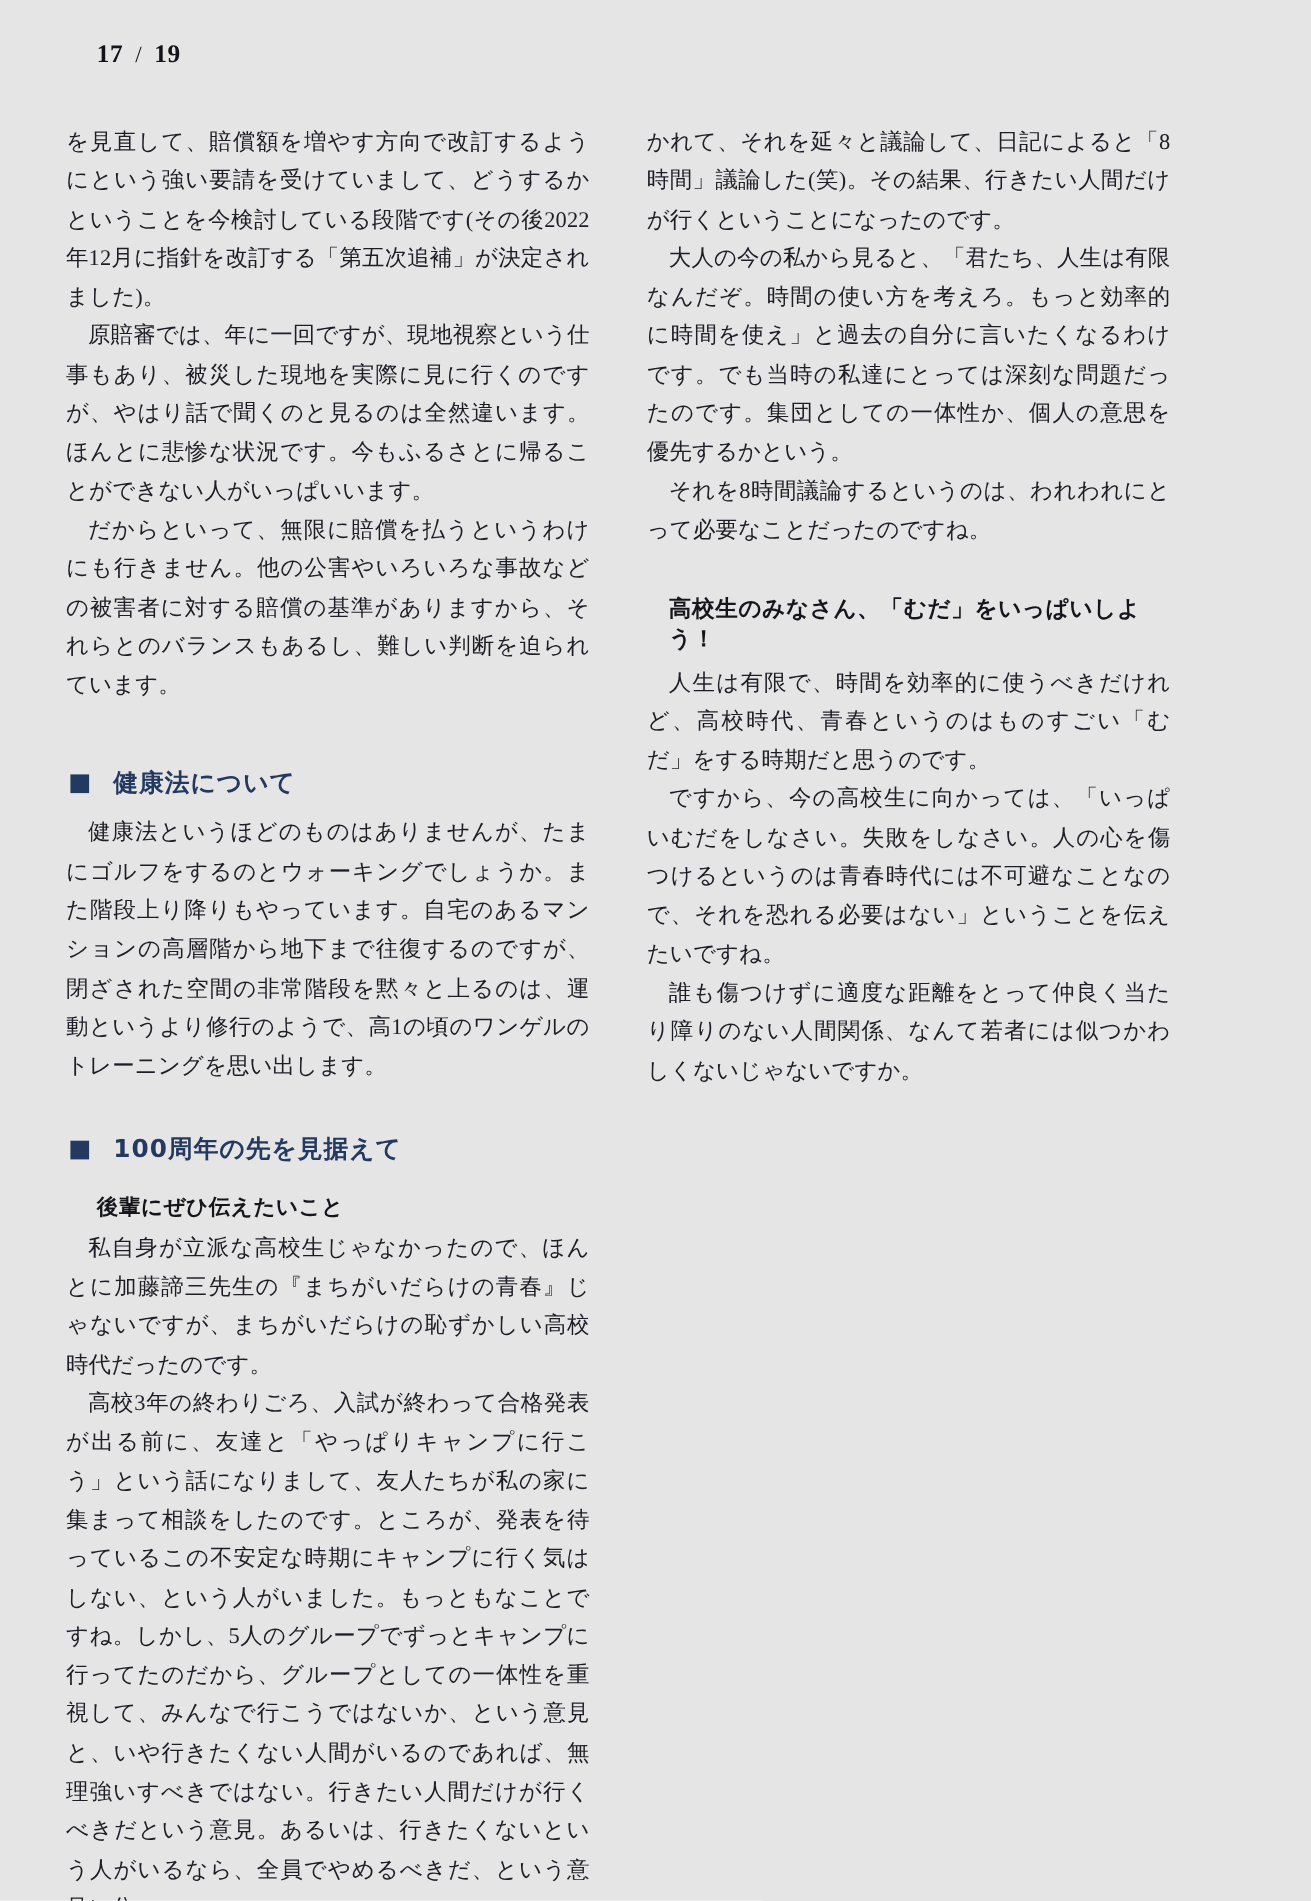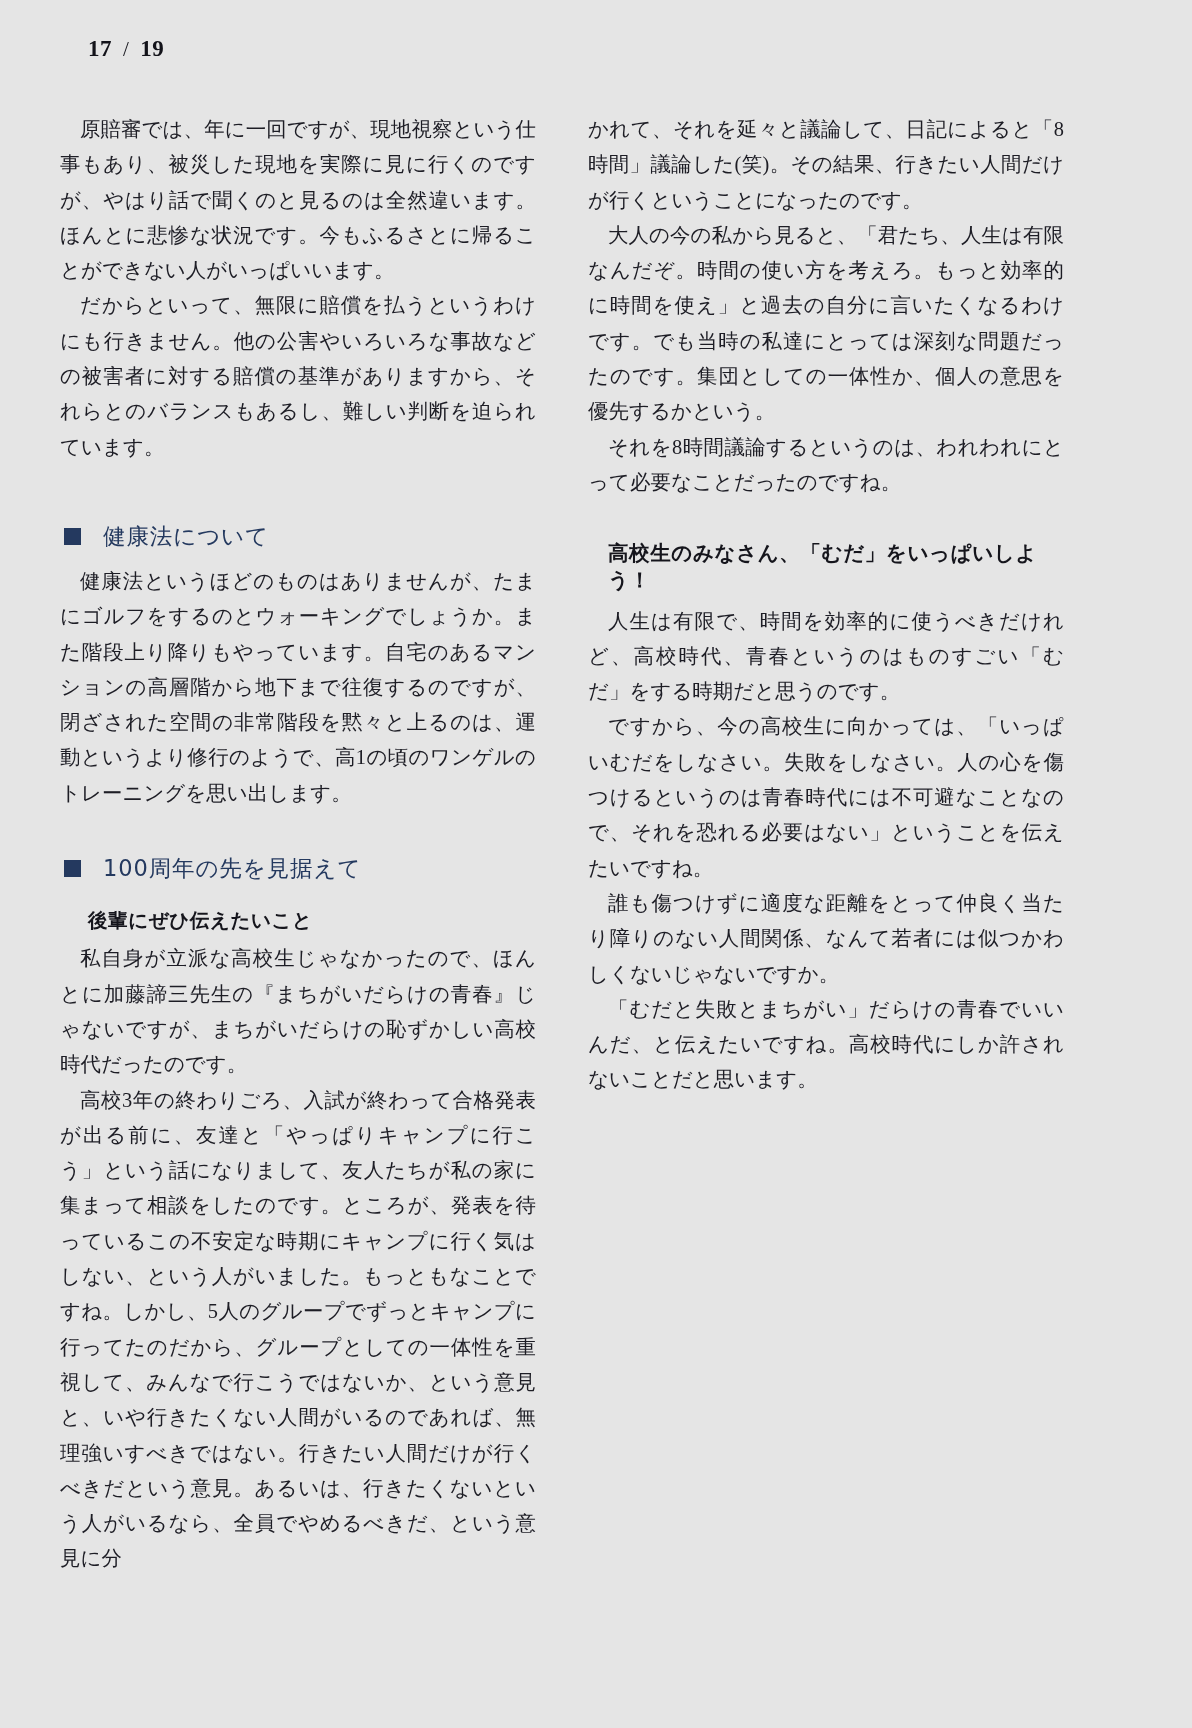--- a/index.html
+++ b/index.html
@@ -80,21 +80,21 @@
   .sec-head.first { margin-top: 58px; }
   .bullet-square {
     width: 17px;
     height: 17px;
     background: #24395f;
     flex: 0 0 auto;
     display: block;
   }
   .sec-head-text {
     font-family: "DejaVu Sans", "Liberation Sans", sans-serif;
-    font-weight: 400;
+    font-weight: 700;
     font-size: 22.5px;
     color: #24395f;
     letter-spacing: 0.04em;
     line-height: 1.2;
   }
 
   
   .sub-head {
     font-family: "DejaVu Sans", "Liberation Sans", sans-serif;
     font-weight: 700;
@@ -117,20 +117,21 @@
   <div class="page-header">
     <span>17</span>
     <span class="slash">/</span>
     <span>19</span>
   </div>
 
   <div class="columns">
 
     <div class="col">
 
+      <p class="para noindent">を見直して、賠償額を増やす方向で改訂するようにという強い要請を受けていまして、どうするかということを今検討している段階です(その後2022年12月に指針を改訂する「第五次追補」が決定されました)。</p>
       <p class="para">原賠審では、年に一回ですが、現地視察という仕事もあり、被災した現地を実際に見に行くのですが、やはり話で聞くのと見るのは全然違います。ほんとに悲惨な状況です。今もふるさとに帰ることができない人がいっぱいいます。</p>
       <p class="para">だからといって、無限に賠償を払うというわけにも行きません。他の公害やいろいろな事故などの被害者に対する賠償の基準がありますから、それらとのバランスもあるし、難しい判断を迫られています。</p>
 
       <div class="sec-head first">
         <span class="bullet-square"></span>
         <span class="sec-head-text">健康法について</span>
       </div>
       <p class="para">健康法というほどのものはありませんが、たまにゴルフをするのとウォーキングでしょうか。また階段上り降りもやっています。自宅のあるマンションの高層階から地下まで往復するのですが、閉ざされた空間の非常階段を黙々と上るのは、運動というより修行のようで、高1の頃のワンゲルのトレーニングを思い出します。</p>
 
       <div class="sec-head">
@@ -148,17 +149,16 @@
 
       <p class="para noindent">かれて、それを延々と議論して、日記によると「8時間」議論した(笑)。その結果、行きたい人間だけが行くということになったのです。</p>
       <p class="para">大人の今の私から見ると、「君たち、人生は有限なんだぞ。時間の使い方を考えろ。もっと効率的に時間を使え」と過去の自分に言いたくなるわけです。でも当時の私達にとっては深刻な問題だったのです。集団としての一体性か、個人の意思を優先するかという。</p>
       <p class="para">それを8時間議論するというのは、われわれにとって必要なことだったのですね。</p>
 
       <div class="sub-head col-right">高校生のみなさん、「むだ」をいっぱいしよう！</div>
 
       <p class="para">人生は有限で、時間を効率的に使うべきだけれど、高校時代、青春というのはものすごい「むだ」をする時期だと思うのです。</p>
       <p class="para">ですから、今の高校生に向かっては、「いっぱいむだをしなさい。失敗をしなさい。人の心を傷つけるというのは青春時代には不可避なことなので、それを恐れる必要はない」ということを伝えたいですね。</p>
       <p class="para">誰も傷つけずに適度な距離をとって仲良く当たり障りのない人間関係、なんて若者には似つかわしくないじゃないですか。</p>
-      <p class="para">「むだと失敗とまちがい」だらけの青春でいいんだ、と伝えたいですね。高校時代にしか許されないことだと思います。</p>
     </div>
 
   </div>
 </div>
 
 </body></html>

